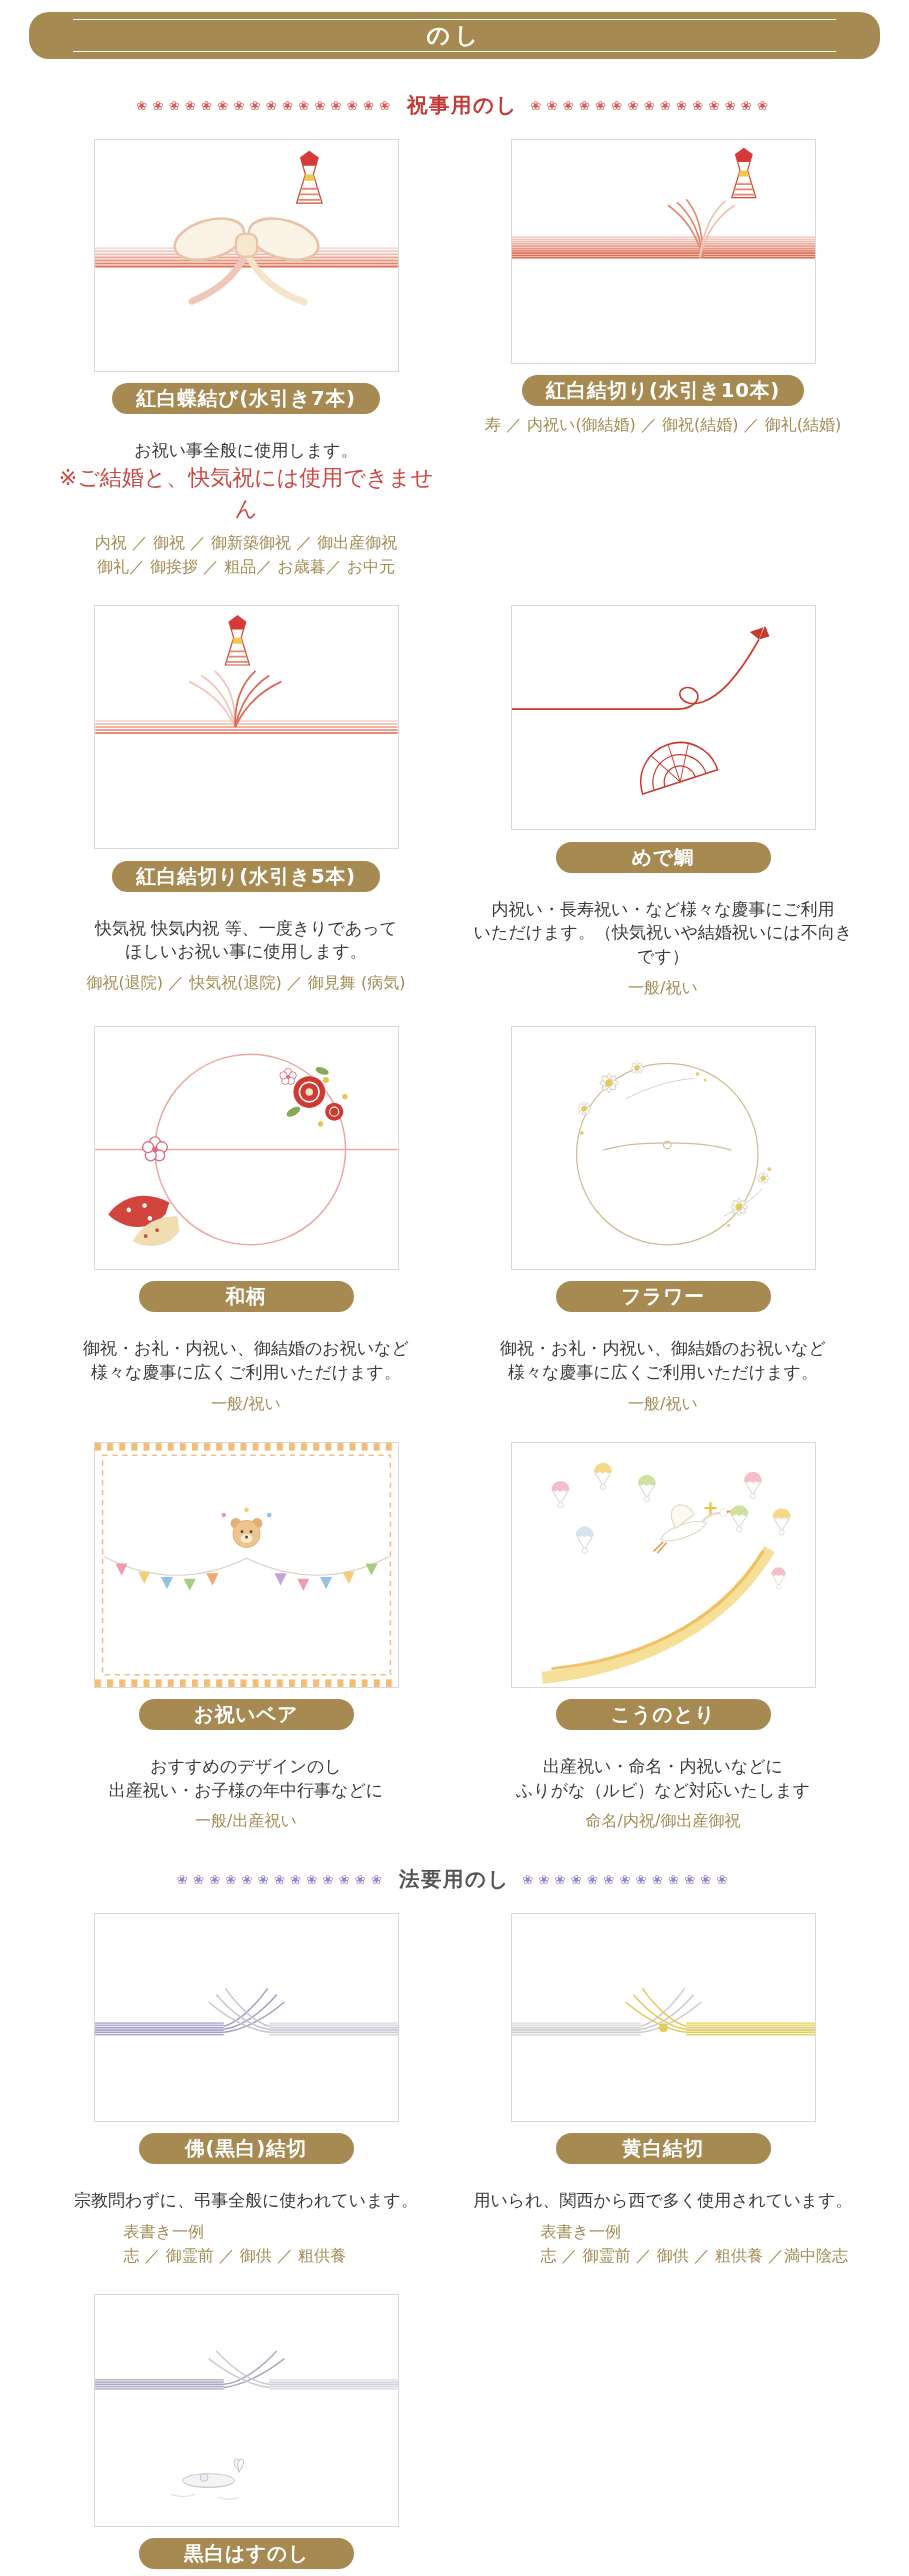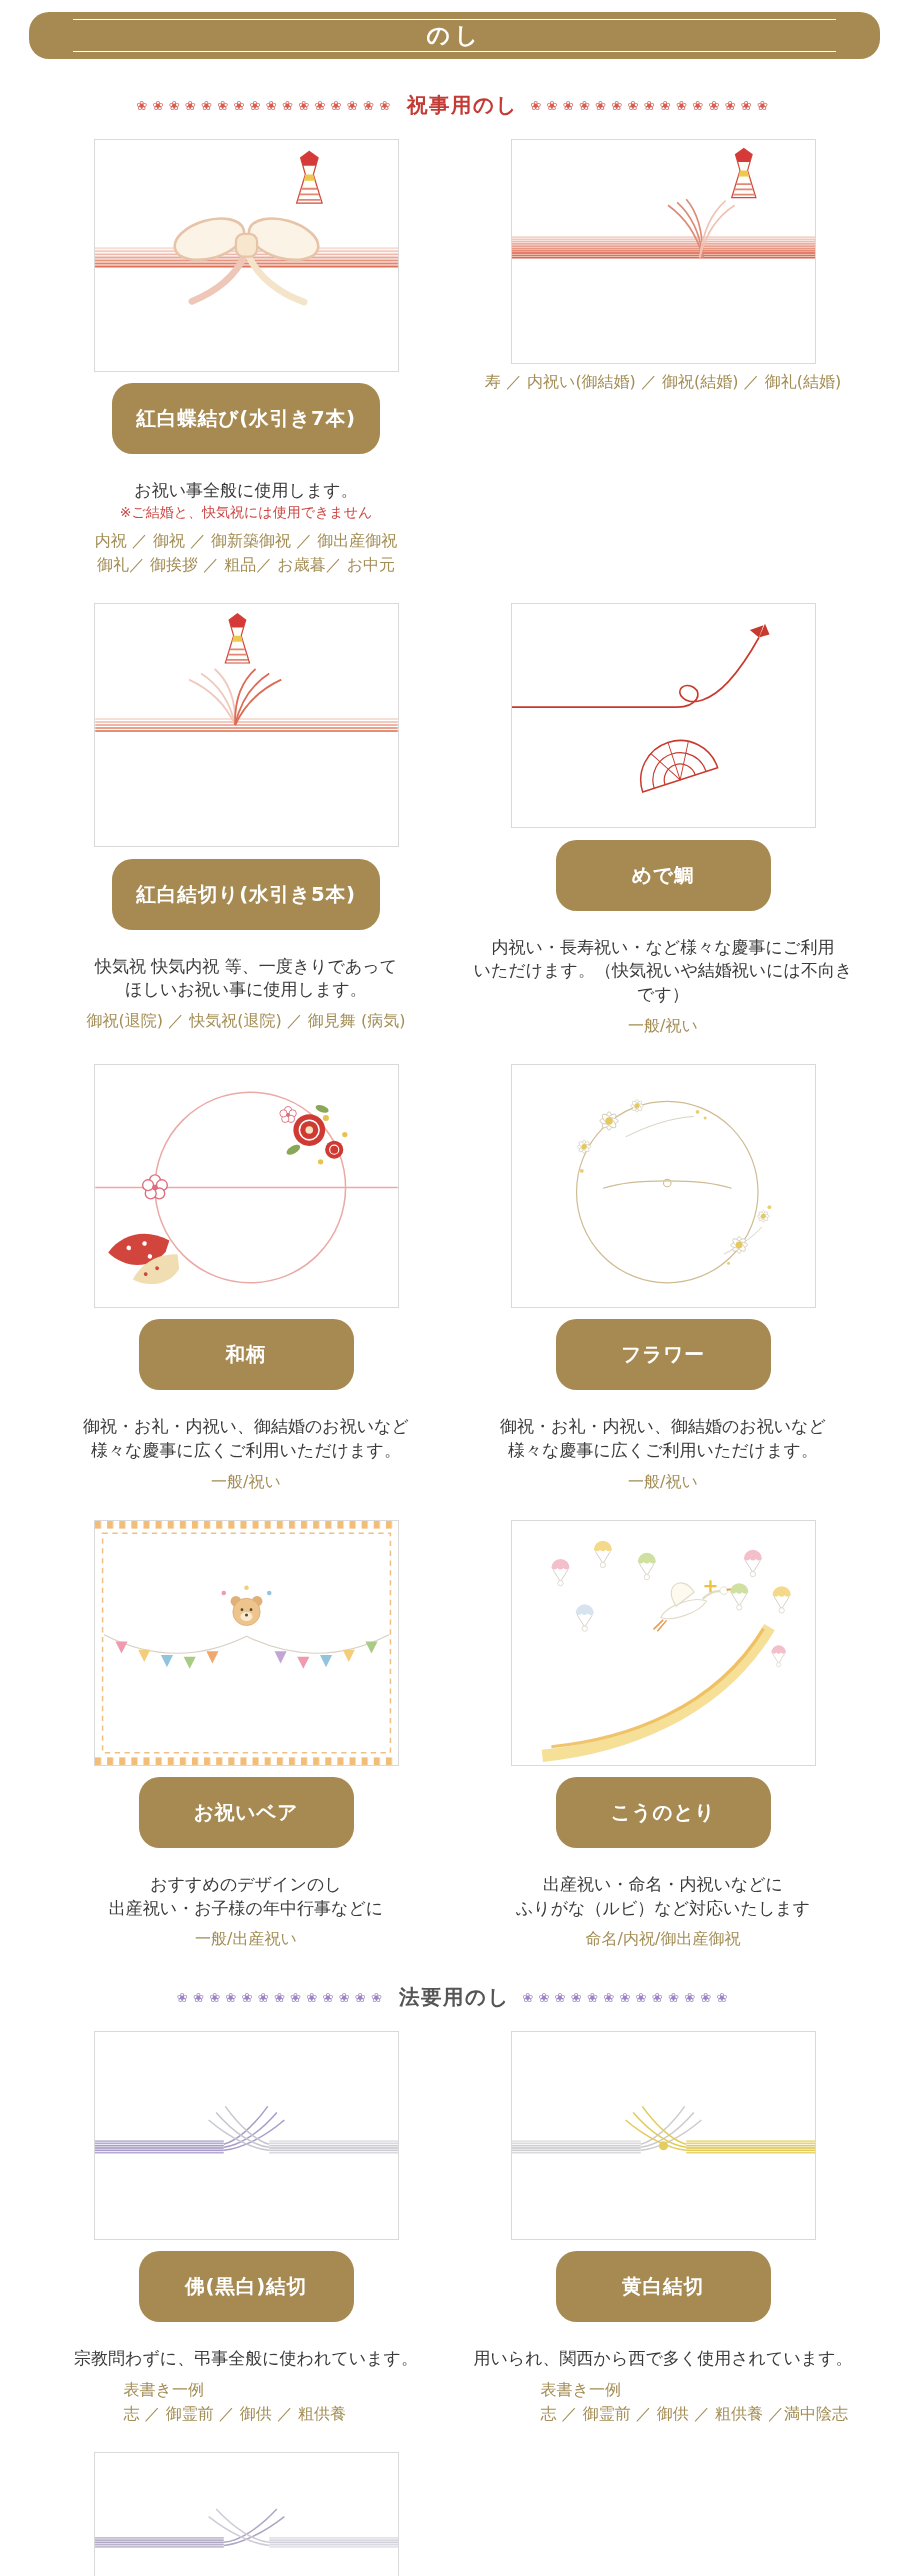--- a/index.html
+++ b/index.html
@@ -33,25 +33,25 @@
   .sec1 .sec-title { color:#c43a35; }
   .sec2 .orn { color:#9b85c4; }
   .sec2 .sec-title { color:#555555; }
   
   .row { display:flex; justify-content:center; gap:32px; margin-bottom:26px; }
   .row.single { justify-content:flex-start; padding-left:54px; }
   .card { width:385px; text-align:center; }
   .imgbox { width:303px; margin:0 auto; border:0.8px solid #d9d9d9; background:#fff; font-size:0; }
   .pill {
     display:inline-block; min-width:167px; background:#a68a52; color:#ffffff;
-    font-size:19.7px; font-weight:bold; padding:22px 24px; border-radius:20.5px;
+    font-size:19.7px; font-weight:bold; padding:2px 24px; border-radius:20.5px;
     margin-top:11.4px; letter-spacing:0.8px;
   }
   .desc { margin-top:25px; font-size:17px; color:#3a3a3a; line-height:1.4; }
-  .note { font-size:14px; color:#cc4843; line-height:1.4; }
+  .note { font-size:22px; color:#cc4843; line-height:1.4; }
   .tags { margin-top:6.8px; font-size:16px; color:#a38d55; line-height:1.5; }
   .tags.tags-left { text-align:left; padding-left:70px; }
   svg { display:block; }
 </style>
 </head>
 <body>
 
 <svg width="0" height="0" style="position:absolute" aria-hidden="true">
   <defs>
     <g id="noshi-orn">
@@ -156,20 +156,21 @@
           <path d="M252,155 C248,120 236,98 218,82"></path>
           <path d="M252,155 C252,118 244,94 230,78"></path>
         </g>
         <g stroke="#f1c3b3" stroke-width="2.2" fill="none">
           <path d="M248,155 C256,122 272,100 294,86"></path>
           <path d="M248,155 C252,118 264,96 282,80"></path>
         </g>
         <use href="#noshi-orn" transform="translate(286,10)"></use>
       </svg>
     </div>
+    <div class="pill">紅白結切り(水引き10本)</div>
     <div class="tags">
       <div>寿 ／ 内祝い(御結婚) ／ 御祝(結婚) ／ 御礼(結婚)</div>
     </div>
   </div>
 </div>
 
 <div class="row">
   <div class="card">
     <div class="imgbox">
       <svg width="303" height="242" viewBox="0 0 400 320">

